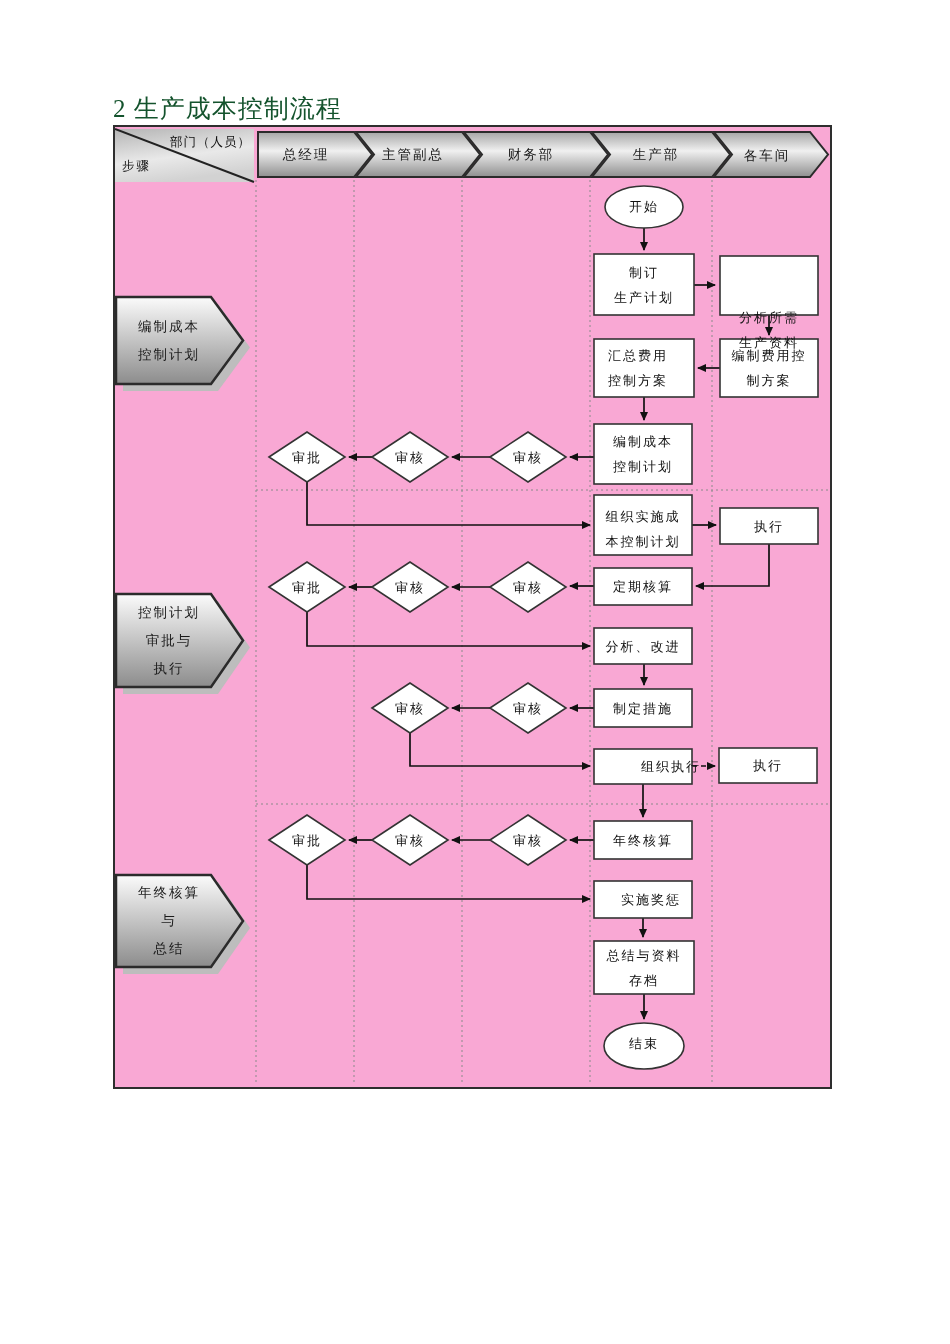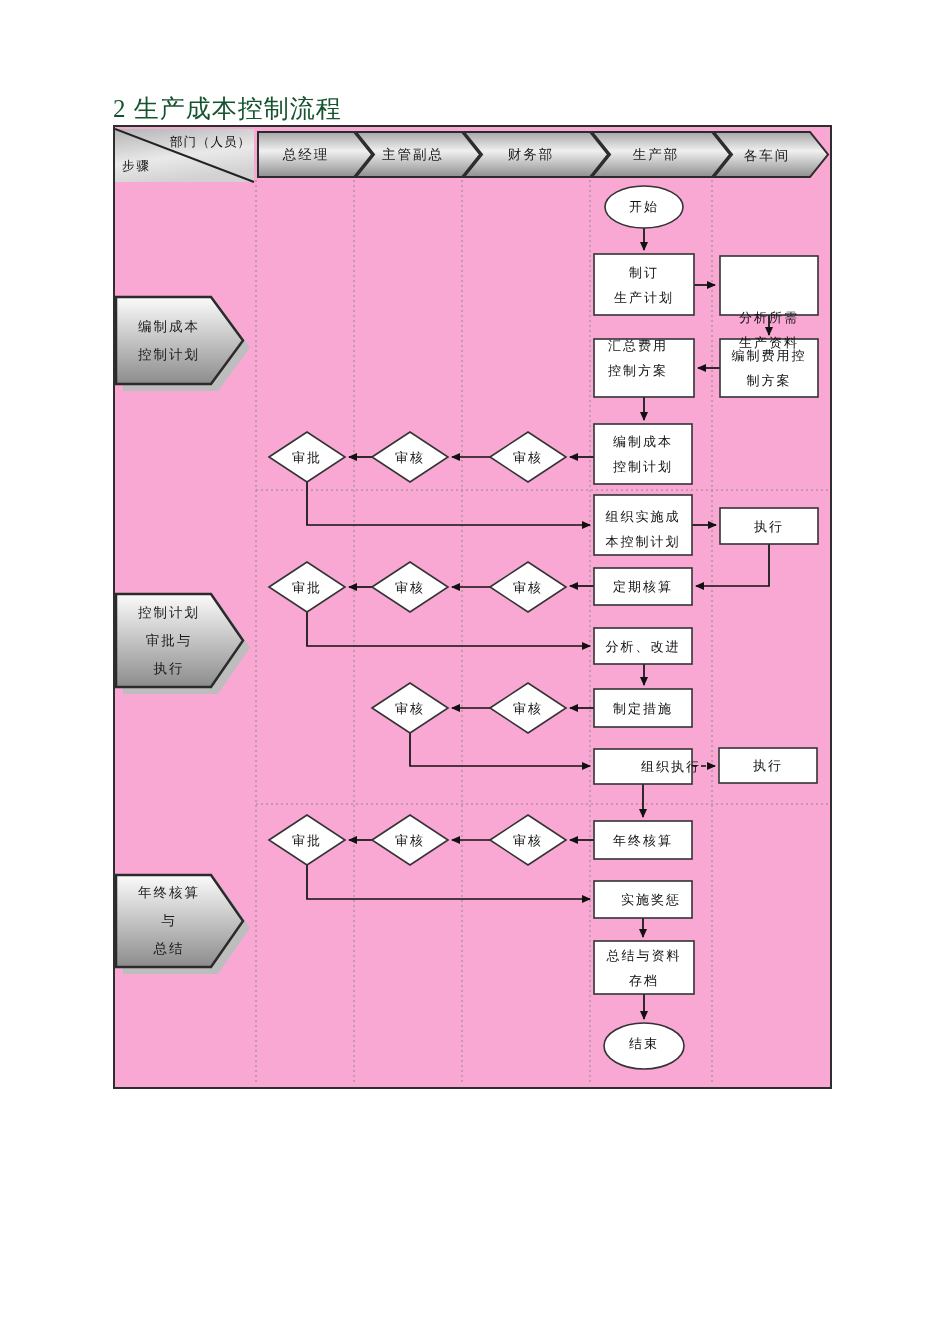--- a/index.html
+++ b/index.html
@@ -169,21 +169,21 @@
   <div class="lbl" style="left:490px;top:59px;width:78px;height:40px;">开始</div>
 
   <div class="lbl" style="left:479px;top:127px;width:100px;height:61px;border-radius:17px;">
     <span>制订</span>
     <span>生产计划</span>
   </div>
   <div class="lbl" style="left:605px;top:129px;width:98px;height:59px;margin-top:44px;">
     <span>分析所需</span>
     <span>生产资料</span>
   </div>
-  <div class="lbl" style="left:479px;top:202px;width:88px;height:58px;">
+  <div class="lbl" style="left:479px;top:212px;width:88px;height:58px;">
     <span>汇总费用</span>
     <span>控制方案</span>
   </div>
   <div class="lbl" style="left:605px;top:212px;width:98px;height:58px;">
     <span>编制费用控</span>
     <span>制方案</span>
   </div>
   <div class="lbl" style="left:479px;top:297px;width:98px;height:60px;">
     <span>编制成本</span>
     <span>控制计划</span>

